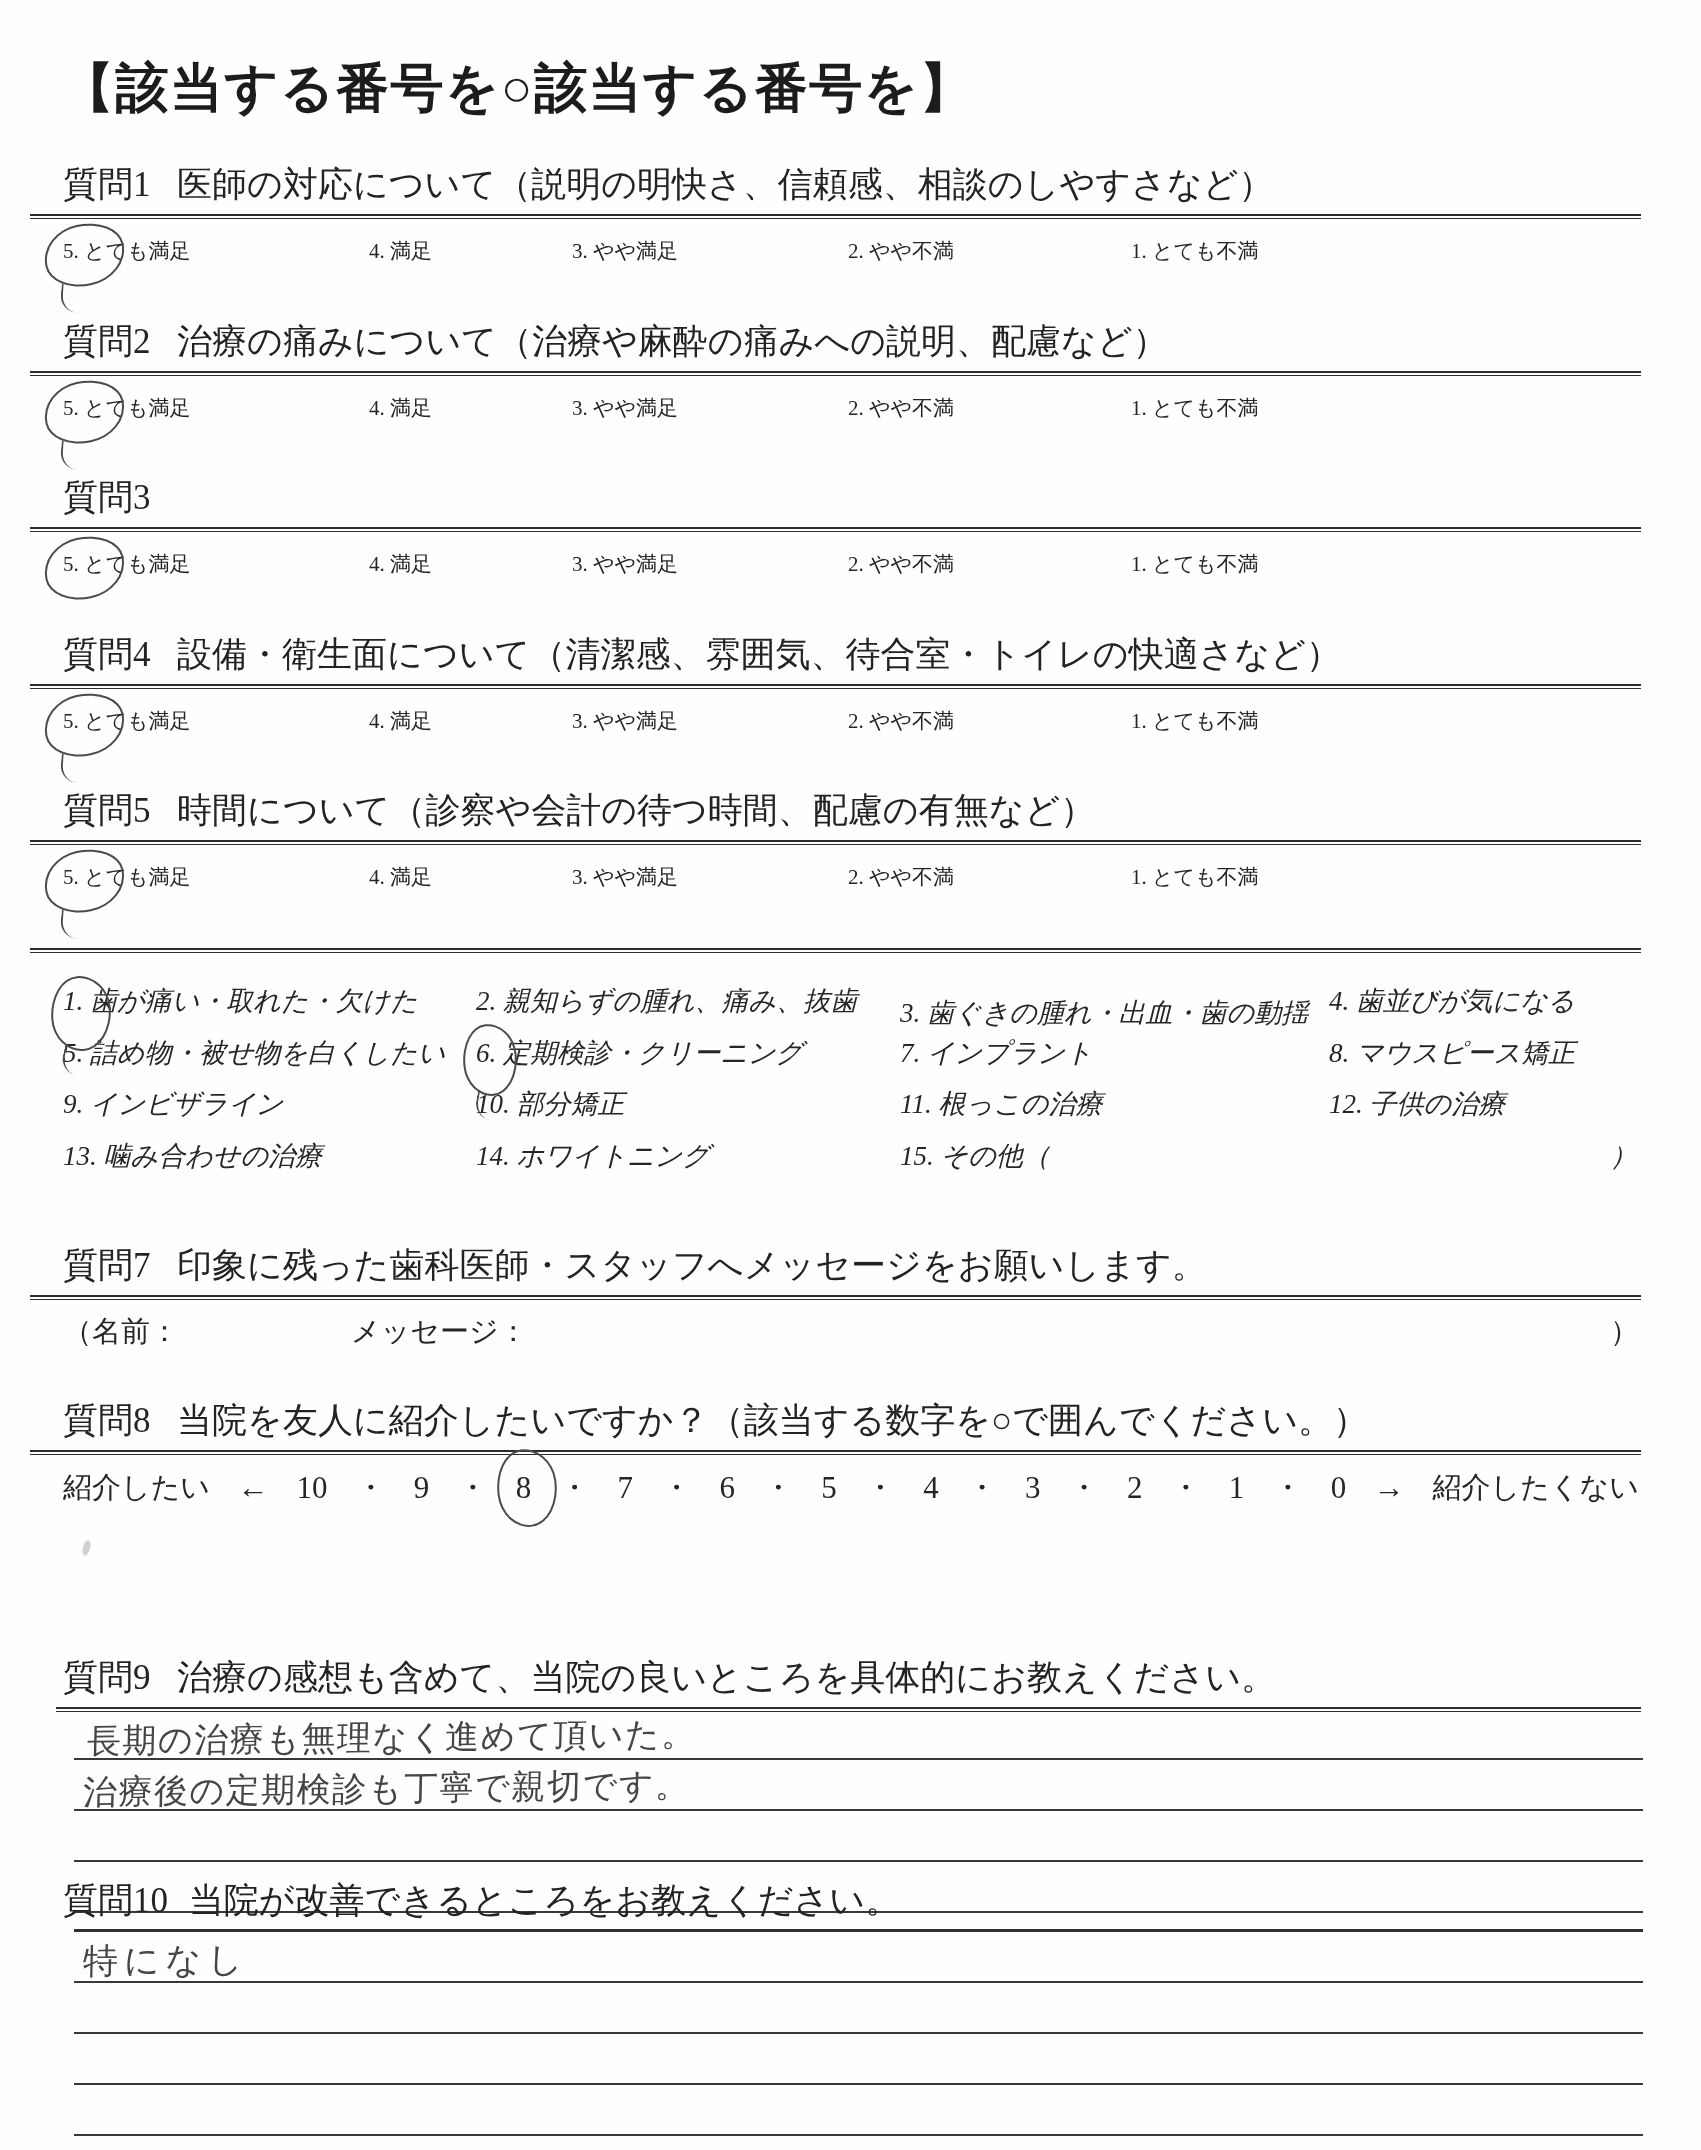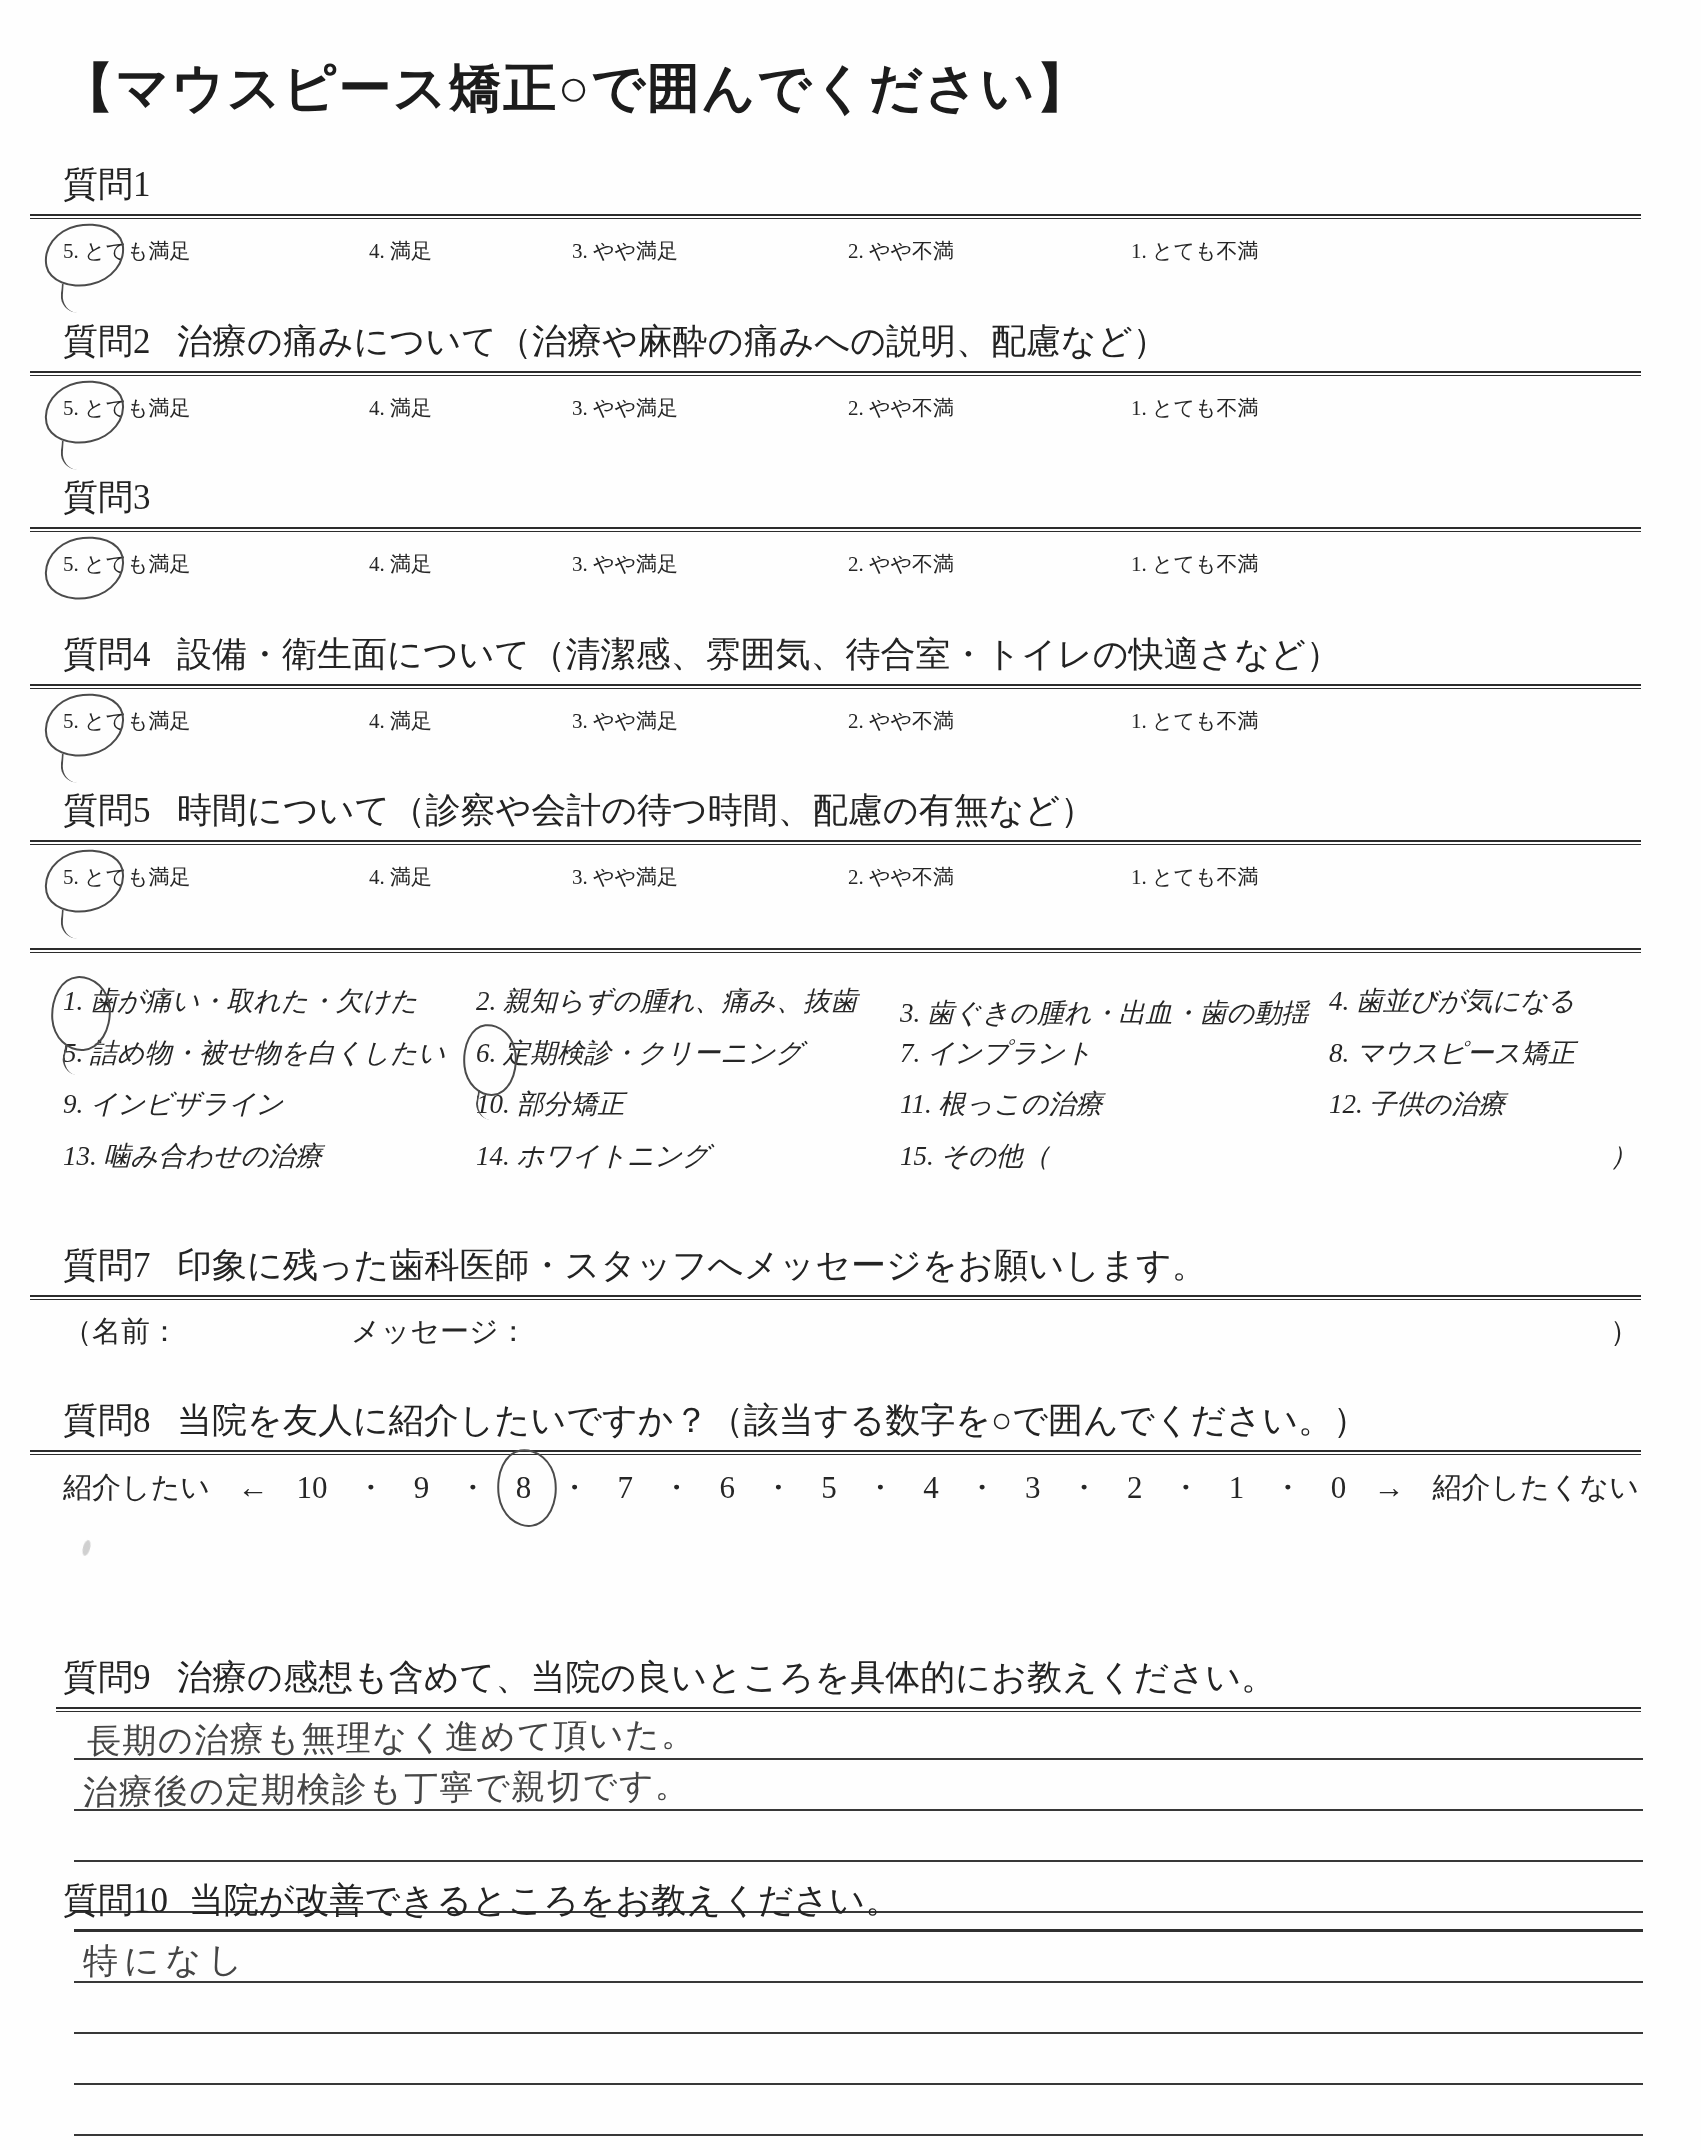--- a/index.html
+++ b/index.html
@@ -58,25 +58,26 @@
 
   .artifact-dot { position:absolute; left:83px; top:1540px; width:7.4px; height:16px;
                   background:#bdbdbd; border-radius:50%; transform:rotate(15deg);
                   opacity:.7; filter:blur(0.7px); }
 </style>
 </head>
 <body>
 
 <div class="page">
 
-  <h1 class="main-title">【マウスピース矯正○で囲んでください】</h1>
+  <h1 class="main-title">【該当する番号を○該当する番号を】</h1>
 
   <section class="q" style="top:165px">
     <div class="q-head">
       <span class="q-num">質問1</span>
+      <span class="q-topic">医師の対応について（説明の明快さ、信頼感、相談のしやすさなど）</span>
     </div>
     <div class="rule2"></div>
     <div class="opts">
       <span class="opt" style="left:0">5. とても満足</span>
       <span class="opt" style="left:306px">4. 満足</span>
       <span class="opt" style="left:509px">3. やや満足</span>
       <span class="opt" style="left:785px">2. やや不満</span>
       <span class="opt" style="left:1068px">1. とても不満</span>
       <span class="hand-circle c-rate tail"></span>
     </div>

